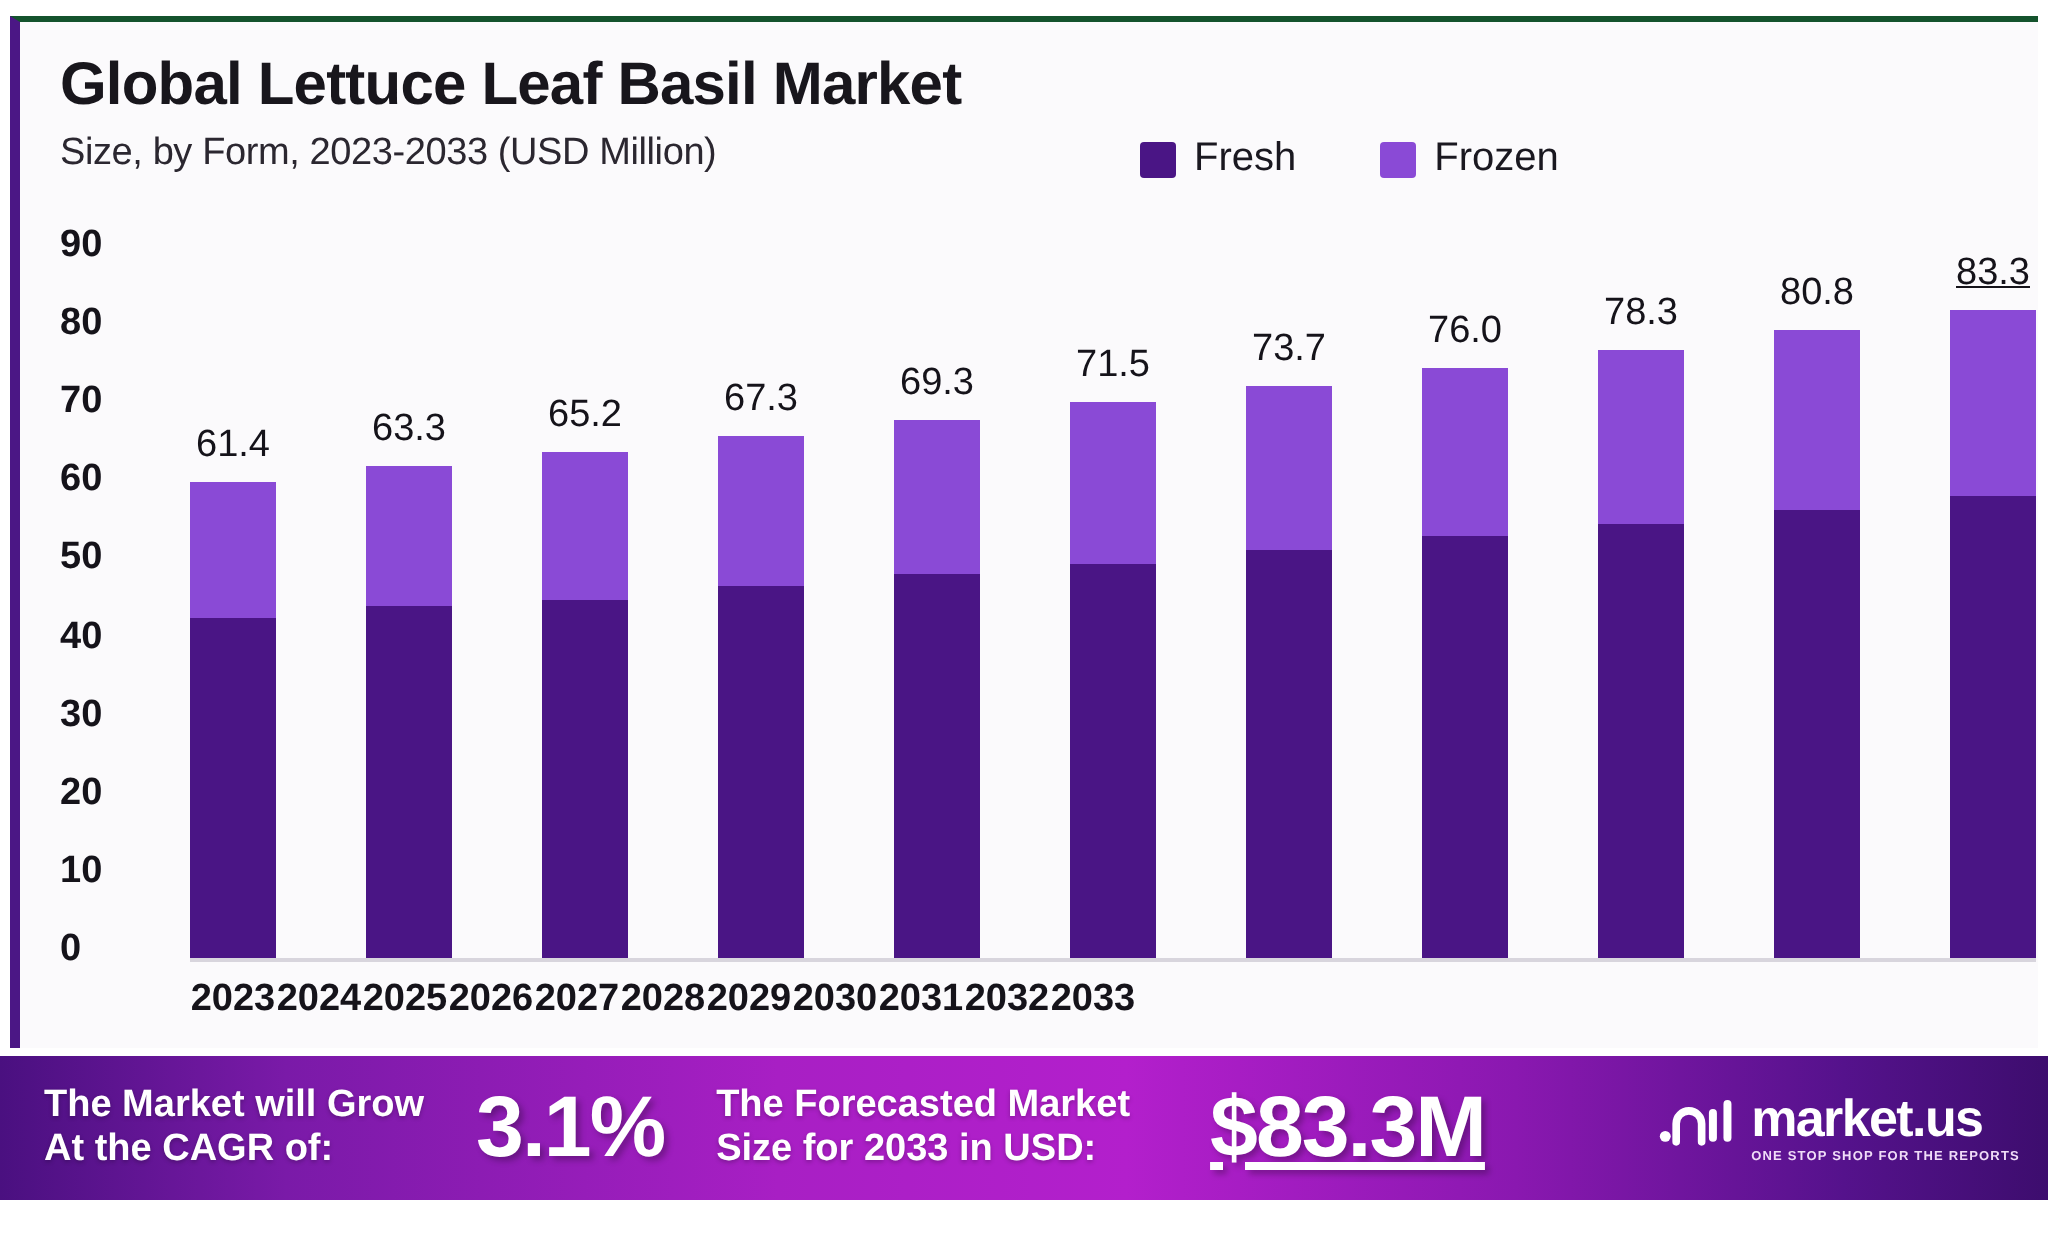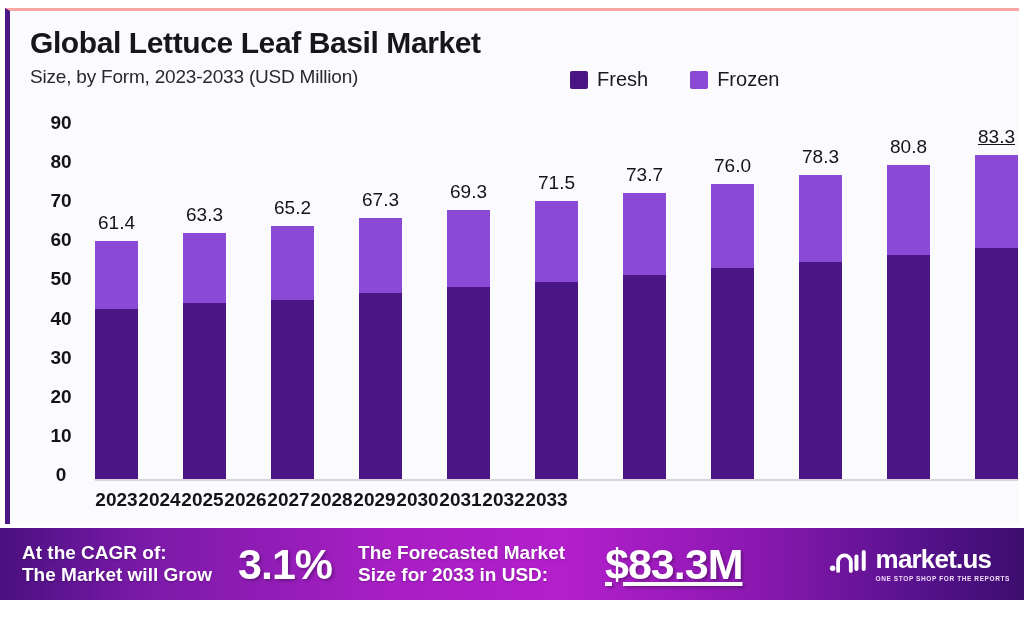--- a/index.html
+++ b/index.html
@@ -10,21 +10,21 @@
   }
   #infographic {
     position:relative; width:1024px; height:624px;
     background:#ffffff;
   }
   
   .card {
     position:absolute; left:5px; top:8px; width:1014px; height:516px;
     background:#fbfafc;
     border-left:5px solid #4b1785;
-    border-top:3px solid #fca5a5;
+    border-top:3px solid #14532d;
   }
   
   .header { position:absolute; left:20px; top:15px; }
   .title {
     font-size:30px; font-weight:bold; color:#18161c;
     letter-spacing:-0.4px; white-space:nowrap;
   }
   .subtitle {
     font-size:19px; color:#2b2730; margin-top:6px;
     letter-spacing:-0.2px; white-space:nowrap;
@@ -47,21 +47,21 @@
   .baseline {
     position:absolute; left:0; bottom:0; width:100%; height:2px;
     background:#d8d5dd;
   }
   .yaxis {
     position:absolute; left:20px; top:112px; width:62px; height:358px;
   }
   .ytick {
     position:absolute; right:0; transform:translateY(-50%);
     font-size:19px; font-weight:bold; color:#15131a;
-    text-align:center; width:100%;
+    text-align:left; width:100%;
   }
   .bars {
     position:absolute; left:0; bottom:0; width:100%; height:100%;
     display:flex; align-items:flex-end;
     justify-content:space-between;
   }
   .bar-col {
     position:relative; width:43px; height:100%;
     display:flex; flex-direction:column; justify-content:flex-end;
     align-items:center;
@@ -224,22 +224,22 @@
         <div class="xtick">2030</div>
         <div class="xtick">2031</div>
         <div class="xtick">2032</div>
         <div class="xtick">2033</div>
       </div>
 
   </div>
 
   <div class="footer">
     <div class="f-text">
+      <div>The Market will Grow</div>
       <div>At the CAGR of:</div>
-      <div>The Market will Grow</div>
     </div>
     <div class="f-big f-gap1">3.1%</div>
     <div class="f-text">
       <div>The Forecasted Market</div>
       <div>Size for 2033 in USD:</div>
     </div>
     <div class="f-big f-gap2">$83.3M</div>
 
     <div class="logo">
       <svg class="logo-mark" viewBox="0 0 44 30">

